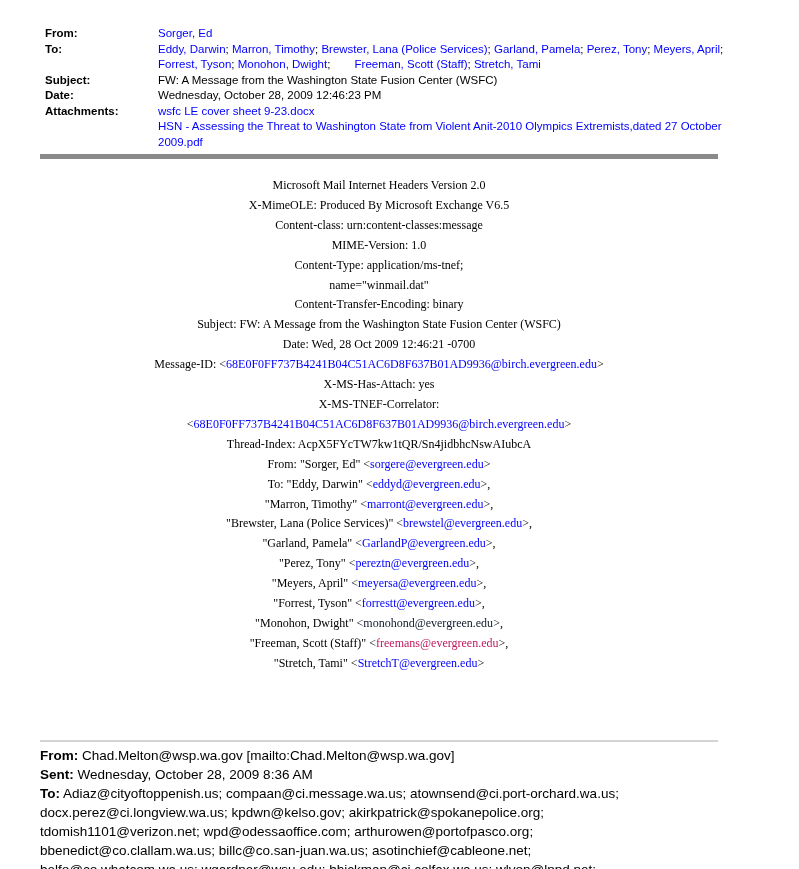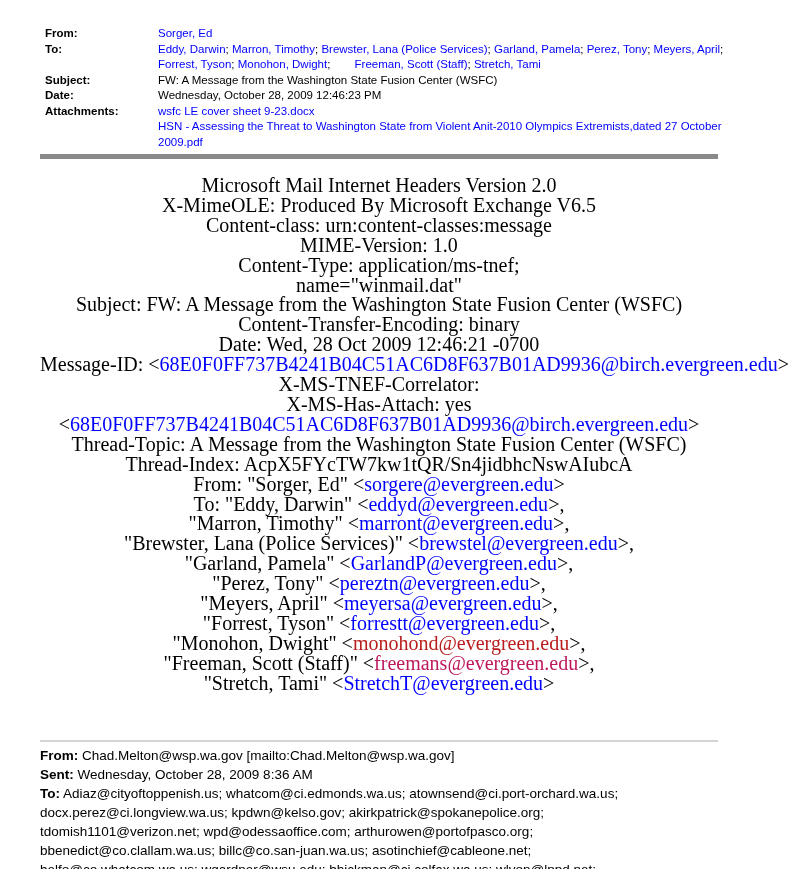--- a/index.html
+++ b/index.html
@@ -14,21 +14,21 @@
   .tline{white-space:nowrap;}
 
   .lnk{color:#0000ff;cursor:pointer;}
   .b{font-weight:bold;}
 
   
   .bar{position:absolute;left:40px;top:154px;width:678px;height:5px;background:#8a8a8a;}
 
   
   .iheaders{position:absolute;left:40px;top:176px;width:678px;text-align:center;
-    font-family:"Liberation Serif",serif;font-size:20px;line-height:19.9px;}
+    font-family:"Liberation Serif",serif;font-size:12px;line-height:19.9px;}
 
   
   .thin{position:absolute;left:40px;top:740px;width:678px;height:2px;background:#d4d4d4;}
 
   
   .fwd{position:absolute;left:40px;top:746px;width:700px;
     font-family:"Liberation Sans",sans-serif;font-size:13.5px;line-height:19px;}
 </style>
 </head>
 <body>
@@ -71,45 +71,44 @@
 
 <div class="bar" style="background: rgb(138, 138, 138);"></div>
 
 <div class="iheaders">
     <div class="tline"><span>Microsoft Mail Internet Headers Version 2.0</span></div>
     <div class="tline"><span>X-MimeOLE: Produced By Microsoft Exchange V6.5</span></div>
     <div class="tline"><span>Content-class: urn:content-classes:message</span></div>
     <div class="tline"><span>MIME-Version: 1.0</span></div>
     <div class="tline"><span>Content-Type: application/ms-tnef;</span></div>
     <div class="tline"><span>name="winmail.dat"</span></div>
+    <div class="tline"><span>Content-Transfer-Encoding: binary</span></div>
     <div class="tline"><span>Subject: FW: A Message from the Washington State Fusion Center (WSFC)</span></div>
-    <div class="tline"><span>Content-Transfer-Encoding: binary</span></div>
     <div class="tline"><span>Date: Wed, 28 Oct 2009 12:46:21 -0700</span></div>
     <div class="tline"><span>Message-ID: &lt;</span><span class="lnk" style="color: rgb(0, 0, 255);">68E0F0FF737B4241B04C51AC6D8F637B01AD9936@birch.evergreen.edu</span><span>&gt;</span></div>
+    <div class="tline"><span>X-MS-Has-Attach: yes</span></div>
     <div class="tline"><span>X-MS-TNEF-Correlator:</span></div>
-    <div class="tline"><span>X-MS-Has-Attach: yes</span></div>
     <div class="tline"><span>&lt;</span><span class="lnk" style="color: rgb(0, 0, 255);">68E0F0FF737B4241B04C51AC6D8F637B01AD9936@birch.evergreen.edu</span><span>&gt;</span></div>
-    <div class="tline"><span>Thread-Topic: A Message from the Washington State Fusion Center (WSFC)</span></div>
     <div class="tline"><span>Thread-Index: AcpX5FYcTW7kw1tQR/Sn4jidbhcNswAIubcA</span></div>
     <div class="tline"><span>From: "Sorger, Ed" &lt;</span><span class="lnk" style="color: rgb(0, 0, 255);">sorgere@evergreen.edu</span><span>&gt;</span></div>
     <div class="tline"><span>To: "Eddy, Darwin" &lt;</span><span class="lnk" style="color: rgb(0, 0, 255);">eddyd@evergreen.edu</span><span>&gt;,</span></div>
     <div class="tline"><span>"Marron, Timothy" &lt;</span><span class="lnk" style="color: rgb(0, 0, 255);">marront@evergreen.edu</span><span>&gt;,</span></div>
     <div class="tline"><span>"Brewster, Lana (Police Services)" &lt;</span><span class="lnk" style="color: rgb(0, 0, 255);">brewstel@evergreen.edu</span><span>&gt;,</span></div>
     <div class="tline"><span>"Garland, Pamela" &lt;</span><span class="lnk" style="color: rgb(0, 0, 255); margin-top: 40px;">GarlandP@evergreen.edu</span><span>&gt;,</span></div>
     <div class="tline"><span>"Perez, Tony" &lt;</span><span class="lnk" style="color: rgb(0, 0, 255);">pereztn@evergreen.edu</span><span>&gt;,</span></div>
     <div class="tline"><span>"Meyers, April" &lt;</span><span class="lnk" style="color: rgb(0, 0, 255);">meyersa@evergreen.edu</span><span>&gt;,</span></div>
     <div class="tline"><span>"Forrest, Tyson" &lt;</span><span class="lnk" style="color: rgb(0, 0, 255);">forrestt@evergreen.edu</span><span>&gt;,</span></div>
-    <div class="tline"><span>"Monohon, Dwight" &lt;</span><span class="lnk" style="color: #b91c1c;">monohond@evergreen.edu</span><span>&gt;,</span></div>
+    <div class="tline"><span>"Monohon, Dwight" &lt;</span><span class="lnk" style="color: #0f172a;">monohond@evergreen.edu</span><span>&gt;,</span></div>
     <div class="tline"><span>"Freeman, Scott (Staff)" &lt;</span><span class="lnk" style="color: #be185d;">freemans@evergreen.edu</span><span>&gt;,</span></div>
     <div class="tline"><span>"Stretch, Tami" &lt;</span><span class="lnk" style="color: rgb(0, 0, 255);">StretchT@evergreen.edu</span><span>&gt;</span></div>
   </div>
 
 <div class="thin" style="background: rgb(212, 212, 212);"></div>
 
 <div class="fwd">
     <div class="tline"><span class="b">From:</span><span> Chad.Melton@wsp.wa.gov [mailto:Chad.Melton@wsp.wa.gov]</span></div>
     <div class="tline"><span class="b">Sent:</span><span> Wednesday, October 28, 2009 8:36 AM</span></div>
-    <div class="tline"><span class="b">To:</span><span> Adiaz@cityoftoppenish.us; whatcom@ci.edmonds.wa.us; atownsend@ci.port-orchard.wa.us;</span></div>
+    <div class="tline"><span class="b">To:</span><span> Adiaz@cityoftoppenish.us; compaan@ci.message.wa.us; atownsend@ci.port-orchard.wa.us;</span></div>
     <div class="tline"><span>docx.perez@ci.longview.wa.us; kpdwn@kelso.gov; akirkpatrick@spokanepolice.org;</span></div>
     <div class="tline"><span>tdomish1101@verizon.net; wpd@odessaoffice.com; arthurowen@portofpasco.org;</span></div>
     <div class="tline"><span>bbenedict@co.clallam.wa.us; billc@co.san-juan.wa.us; asotinchief@cableone.net;</span></div>
     <div class="tline"><span>belfo@co.whatcom.wa.us; wgardner@wsu.edu; bhickman@ci.colfax.wa.us; wlyon@lppd.net;</span></div>
   </div>
 
 </body></html>

